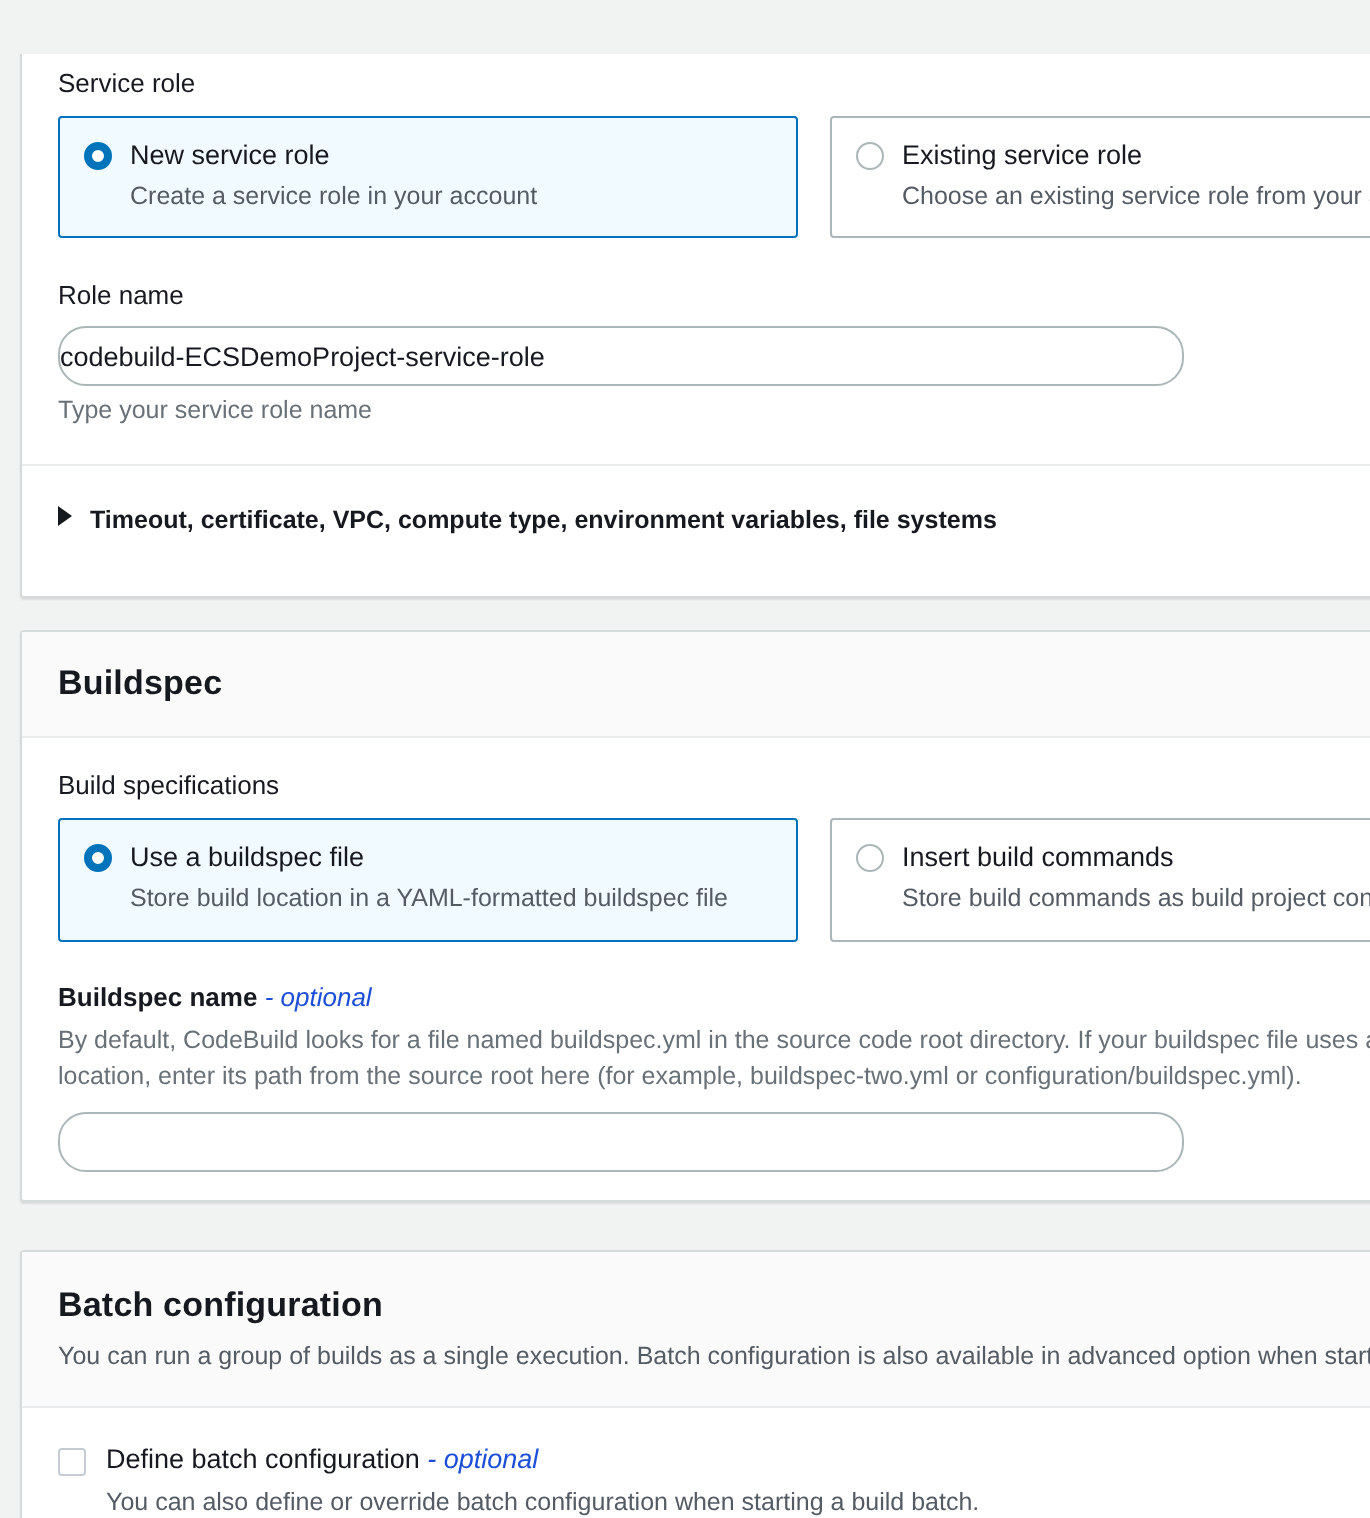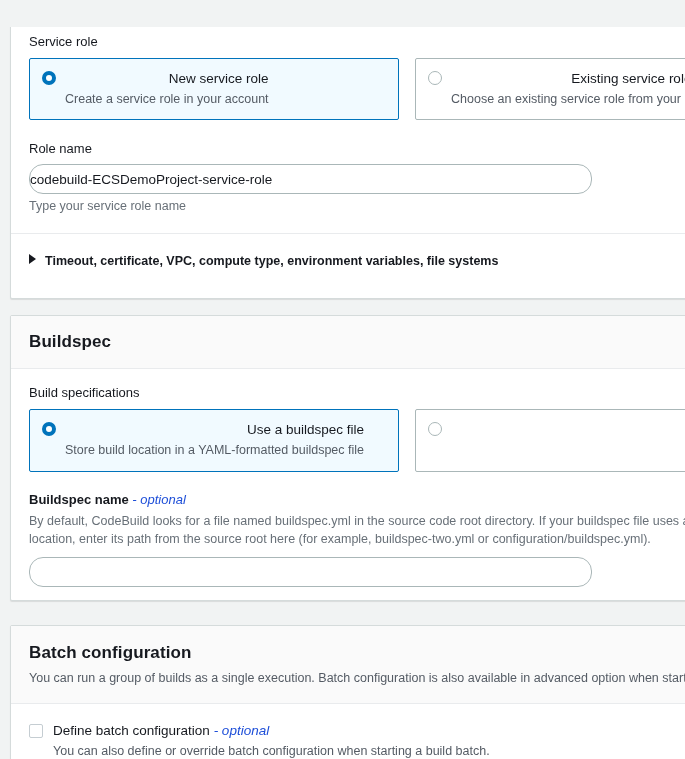--- a/index.html
+++ b/index.html
@@ -129,21 +129,21 @@
     background: #ffffff;
     box-sizing: border-box;
     margin-top: 2px;
     position: relative;
   }
   .radio.checked {
     border: 4px solid #0073bb;
     background: #ffffff;
   }
 
-  .tile-text { min-width: 0; text-align: right; }
+  .tile-text { min-width: 0; }
   .tile-title {
     font-size: 13.5px;
     color: #16191f;
     line-height: 1.25;
   }
   .tile-sub {
     font-size: 12.5px;
     color: #545b64;
     margin-top: 3px;
     line-height: 1.4;
@@ -271,20 +271,24 @@
         <div class="tile selected">
           <span class="radio checked"></span>
           <span class="tile-text">
             <span class="tile-title">Use a buildspec file</span>
             <div class="tile-sub">Store build location in a YAML-formatted buildspec file</div>
           </span>
         </div>
 
         <div class="tile">
           <span class="radio"></span>
+          <span class="tile-text">
+            <span class="tile-title">Insert build commands</span>
+            <div class="tile-sub">Store build commands as build project con</div>
+          </span>
         </div>
 
       </div>
 
       <div style="margin-top:20px;">
         <div class="field-label bold">
           <span>Buildspec name</span>
           <span class="optional-it">- optional</span>
         </div>
         <div class="hint nowrap">By default, CodeBuild looks for a file named buildspec.yml in the source code root directory. If your buildspec file uses a d</div>

